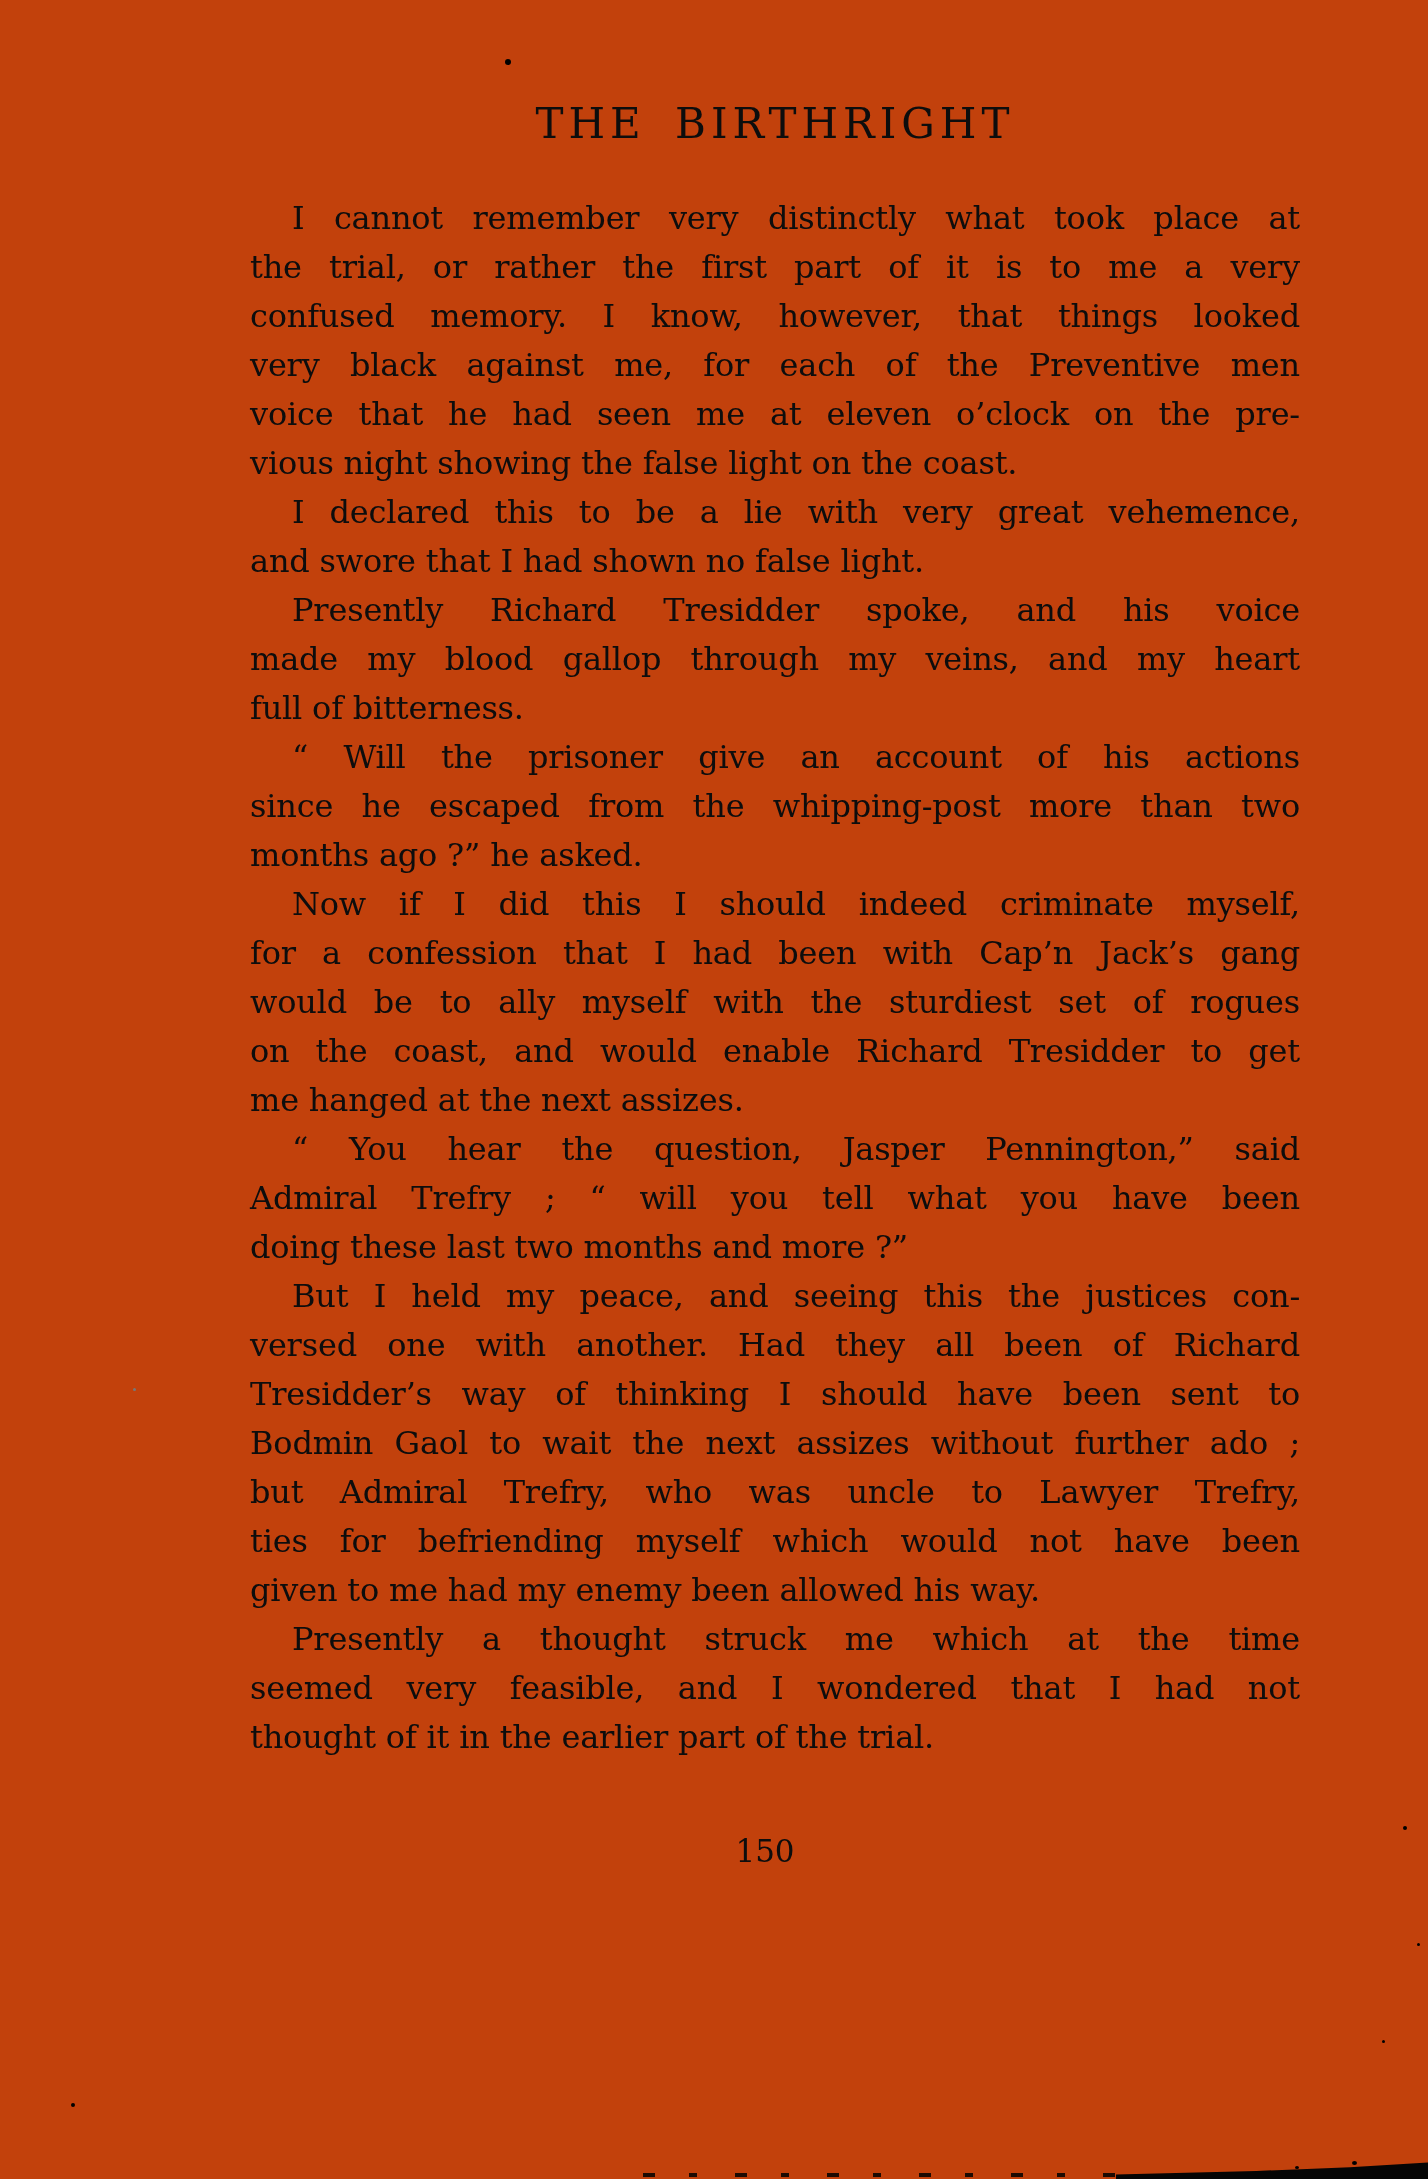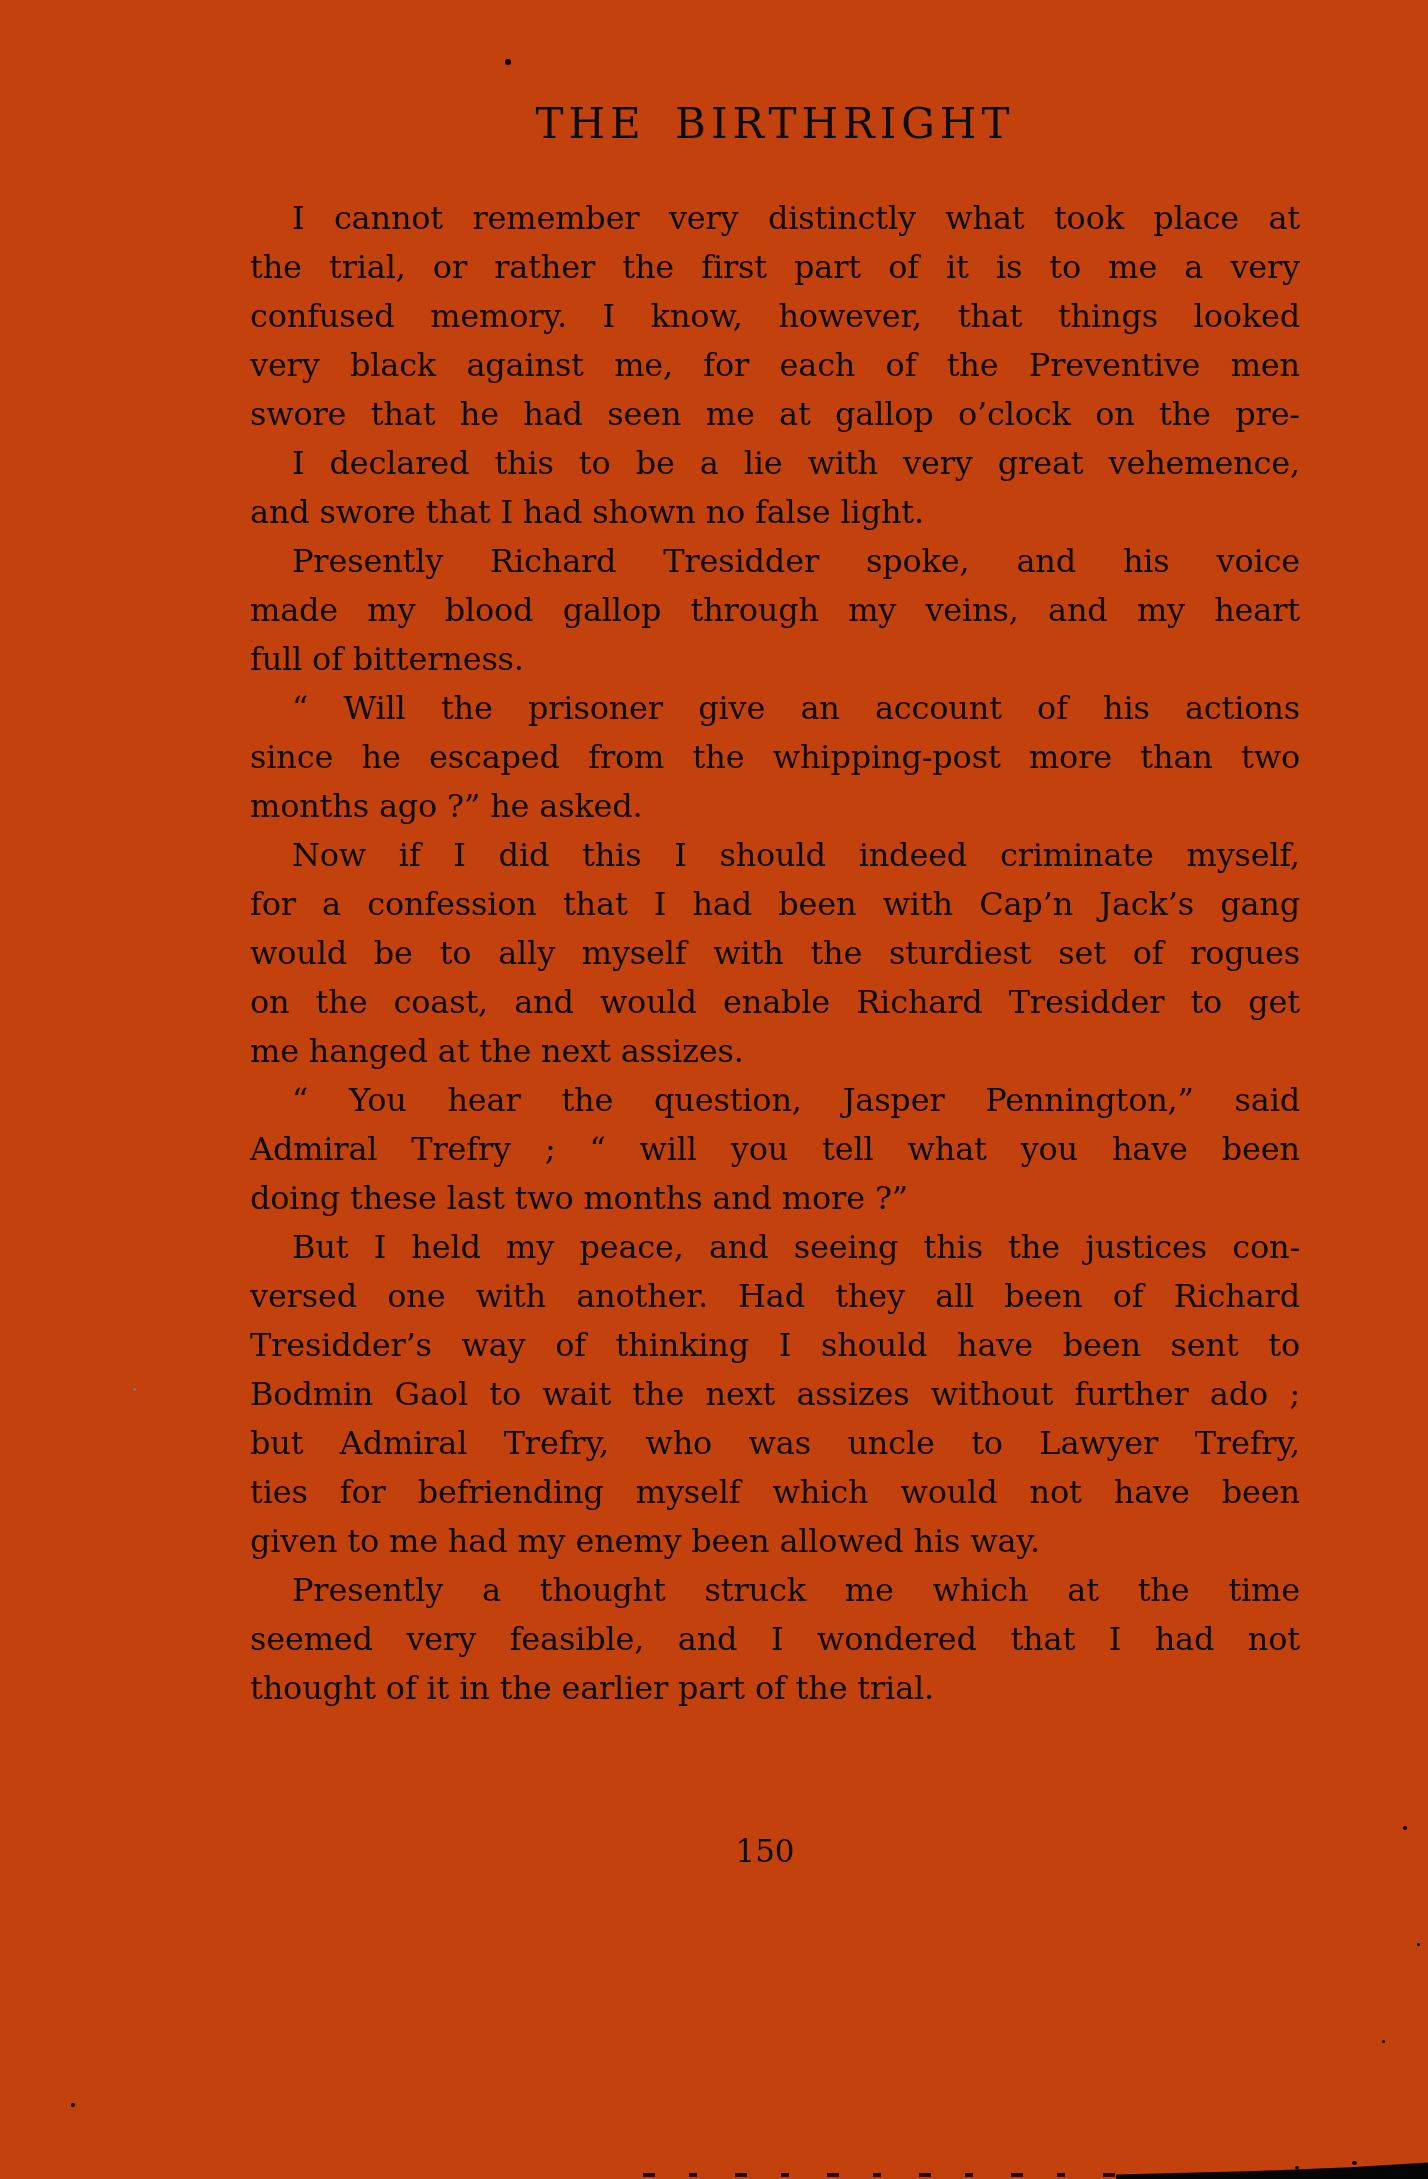--- a/index.html
+++ b/index.html
@@ -75,21 +75,22 @@
 
   <div class="title">THE BIRTHRIGHT</div>
 
   <div class="body-block">
 
     <div class="para">
       <div class="line indent">I cannot remember very distinctly what took place at</div>
       <div class="line">the trial, or rather the first part of it is to me a very</div>
       <div class="line">confused memory.  I know, however, that things looked</div>
       <div class="line">very black against me, for each of the Preventive men</div>
-      <div class="line">swore that he had seen me at gallop o’clock on the pre-</div>
+      <div class="line">voice that he had seen me at eleven o’clock on the pre-</div>
+      <div class="line last">vious night showing the false light on the coast.</div>
     </div>
 
     <div class="para">
       <div class="line indent">I declared this to be a lie with very great vehemence,</div>
       <div class="line last">and swore that I had shown no false light.</div>
     </div>
 
     <div class="para">
       <div class="line indent">Presently Richard Tresidder spoke, and his voice</div>
       <div class="line">made my blood gallop through my veins, and my heart</div>

